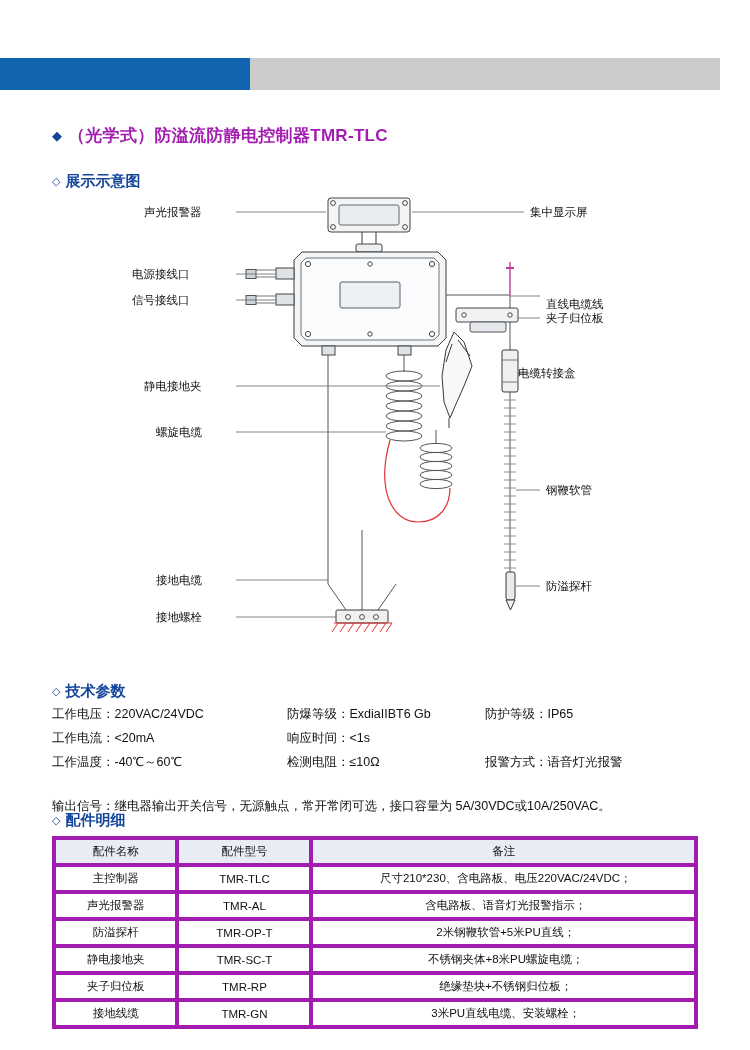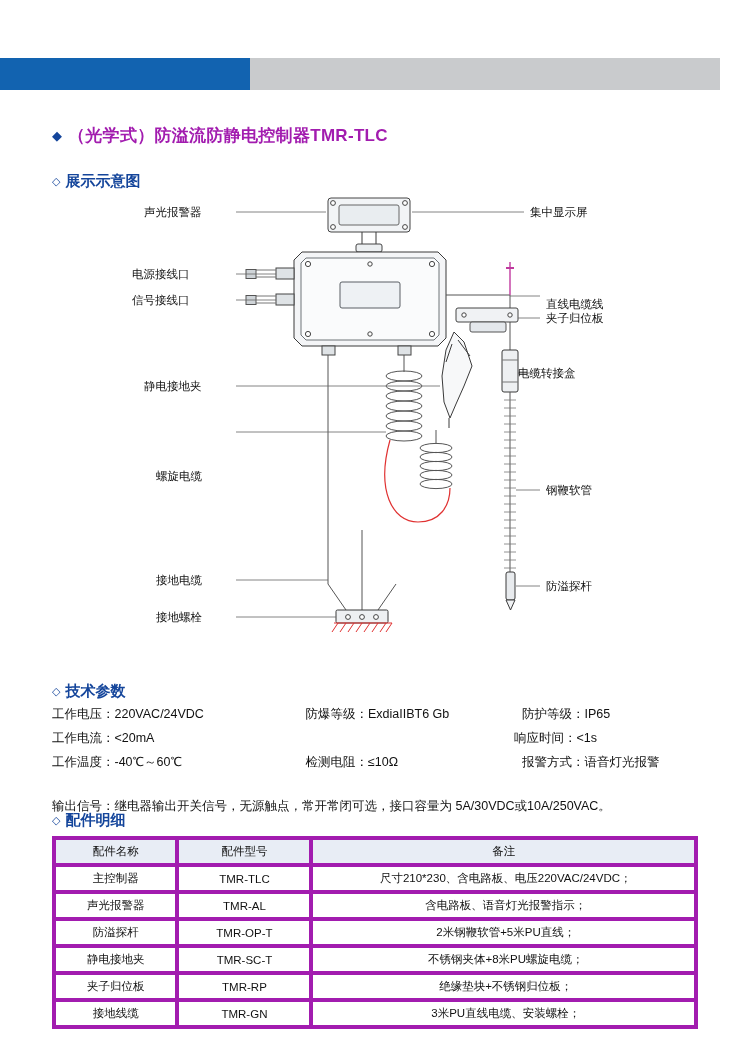--- a/index.html
+++ b/index.html
@@ -102,21 +102,20 @@
     position: absolute;
     left: 52px;
     top: 706px;
     width: 660px;
     font-size: 12.5px;
     color: #111;
   }
   .params .prow {
     display: flex;
     margin-bottom: 7px;
-    justify-content: space-between;
   }
   .params .c1 { width: 235px; }
   .params .c2 { width: 198px; }
   .params .c3 { width: 190px; }
   .params .full { width: 660px; margin-top: 20px; }
 
   
   .parts-table {
     position: absolute;
     left: 52px;
@@ -302,21 +301,21 @@
         <path d="M476 300 L500 300"></path>
         <path d="M476 396 L500 396"></path>
       </g>
     </g>
   </svg>
 
   <div class="lbl" style="left:104px; top:15px;">声光报警器</div>
   <div class="lbl" style="left:92px;  top:77px;">电源接线口</div>
   <div class="lbl" style="left:92px;  top:103px;">信号接线口</div>
   <div class="lbl" style="left:104px; top:189px;">静电接地夹</div>
-  <div class="lbl" style="left:116px; top:235px;margin-top:44px;">螺旋电缆</div>
+  <div class="lbl" style="left:116px; top:235px;">螺旋电缆</div>
   <div class="lbl" style="left:116px; top:383px;">接地电缆</div>
   <div class="lbl" style="left:116px; top:420px;">接地螺栓</div>
 
   <div class="lbl" style="left:490px; top:15px;">集中显示屏</div>
   <div class="lbl" style="left:506px; top:99px;margin-top:8px;">直线电缆线</div>
   <div class="lbl" style="left:506px; top:121px;">夹子归位板</div>
   <div class="lbl" style="left:478px; top:176px;">电缆转接盒</div>
   <div class="lbl" style="left:506px; top:293px;">钢鞭软管</div>
   <div class="lbl" style="left:506px; top:389px;">防溢探杆</div>
 </div>

